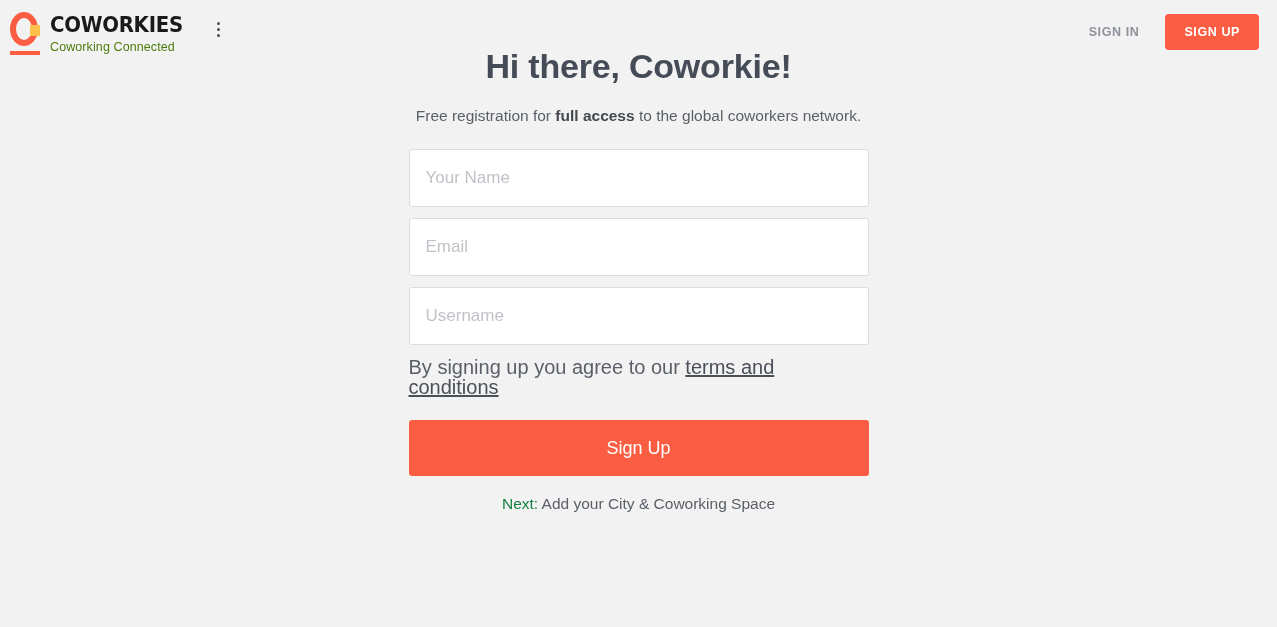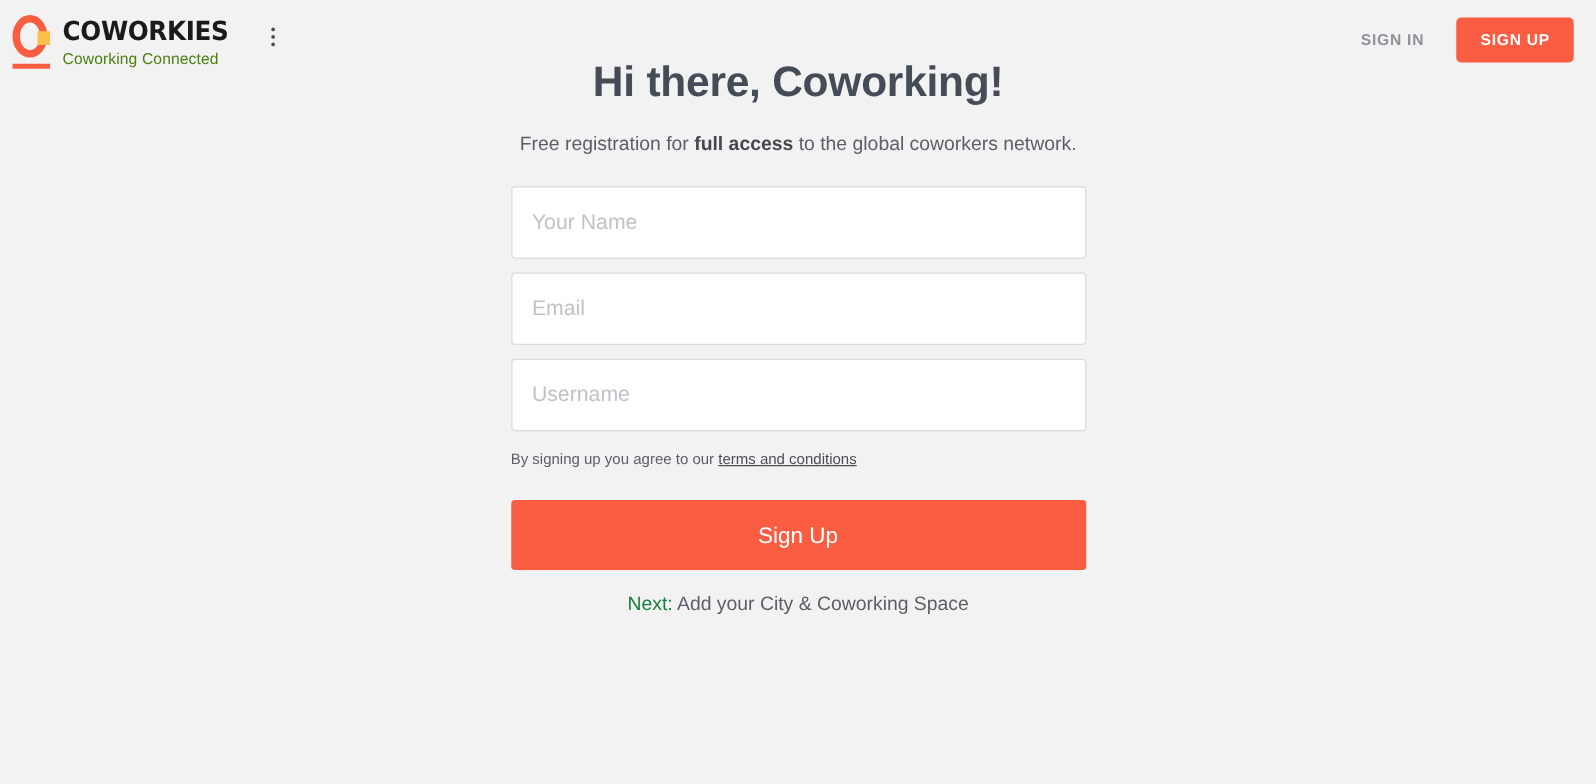--- a/index.html
+++ b/index.html
@@ -178,21 +178,21 @@
     padding: 0 16px;
     font-family: "Liberation Sans", sans-serif;
     font-size: 17px;
     color: #4a4f58;
     outline: none;
     margin-bottom: 11px;
   }
   .field::placeholder { color: #bfc2c6; }
 
   .terms-line {
-    font-size: 12px;
+    font-size: 20px;
     color: #5b6068;
     line-height: 20px;
     margin-top: 1px;
   }
   .terms-link {
     color: #4a4f58;
     text-decoration: underline;
     cursor: pointer;
   }
 
@@ -244,21 +244,21 @@
 
   <div class="header-actions">
     <a class="signin-link" href="#">SIGN IN</a>
     <button class="signup-btn">SIGN UP</button>
   </div>
 
 </div>
 
 <div class="main">
 
-  <h1 class="page-title">Hi there, Coworking!</h1>
+  <h1 class="page-title">Hi there, Coworkie!</h1>
 
   <p class="subtitle">
     <span>Free registration for </span><b>full access</b><span> to the global coworkers network.</span>
   </p>
 
   <form class="signup-form">
 
     <input class="field" type="text" placeholder="Your Name" style="">
 
     <input class="field" type="text" placeholder="Email" style="">

